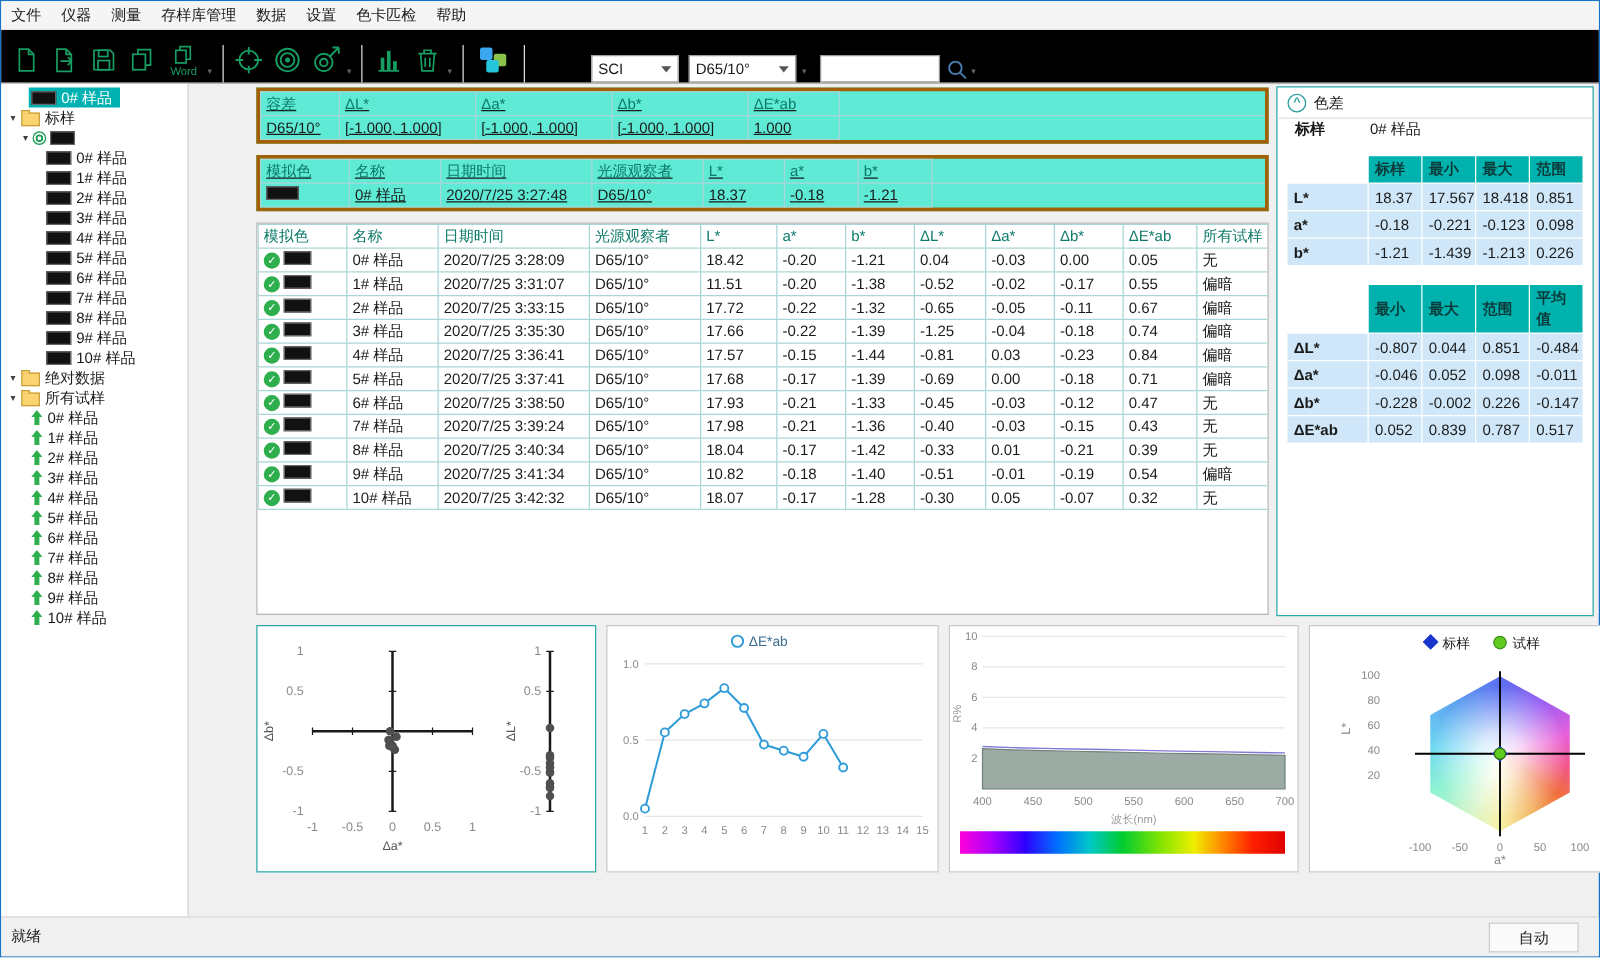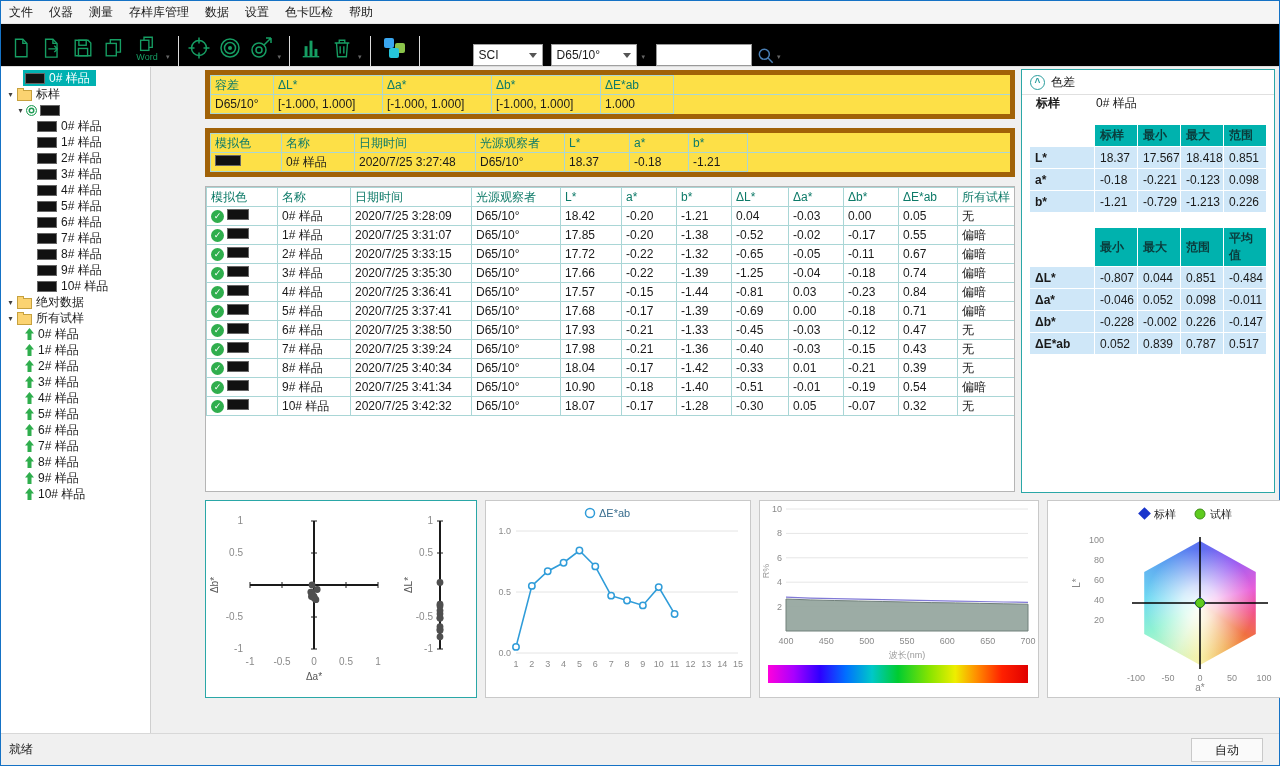--- a/index.html
+++ b/index.html
@@ -34,21 +34,21 @@
   .swatch{display:inline-block;width:24px;height:11px;background:#111;border:1px solid #666;margin-right:4px;flex:0 0 auto;box-sizing:border-box;}
   .sw-s{width:20px;}
   .exp{width:11px;font-size:8px;color:#404040;text-align:center;flex:0 0 auto;}
   .folder{position:relative;width:13px;height:9px;background:#fbd371;border:1px solid #c7a13e;margin:2px 4px 0 1px;flex:0 0 auto;}
   .folder::before{content:"";position:absolute;left:-1px;top:-3px;width:5px;height:2px;background:#fbd371;border:1px solid #c7a13e;border-bottom:none;}
   .rings{width:11px;height:11px;border-radius:50%;border:1.5px solid #1f9d55;box-shadow:inset 0 0 0 1.5px #fff,inset 0 0 0 3px #1f9d55;margin-right:3px;flex:0 0 auto;box-sizing:border-box;}
   .pin{margin-right:4px;display:inline-flex;flex:0 0 auto;}
   .main-col{flex:1;display:flex;flex-direction:column;min-width:0;}
   .upper{height:428px;display:flex;flex:0 0 auto;}
   .center{width:822px;padding:3px 6px;display:flex;flex-direction:column;flex:0 0 auto;box-sizing:border-box;}
-  .tbl-wrap{background:#fde047;border:5px solid #a16207;margin-bottom:9px;flex:0 0 auto;}
+  .tbl-wrap{background:#5eead4;border:3px solid #a16207;margin-bottom:9px;flex:0 0 auto;text-decoration:underline;}
   .smp-wrap{background:#fff;border:1px solid #b5b5b5;flex:1;overflow:hidden;}
   table.grid{border-collapse:collapse;table-layout:fixed;width:100%;}
   .grid th,.grid td{border:1px solid #a9d6d6;padding:0 4px;height:18px;font-weight:normal;text-align:left;white-space:nowrap;overflow:hidden;font-size:12px;}
   .grid th{color:#0d7a68;}
   .grid th.filler{border:none;border-bottom:1px solid #a9d6d6;}
   .grid td.filler{border:none;}
   .check{display:inline-block;width:13px;height:13px;border-radius:50%;background:#2fae4d;color:#fff;font-size:9px;line-height:13px;text-align:center;margin-right:3px;vertical-align:middle;}
   
   .right-panel{flex:1;background:#fff;border:1px solid #2aa7a7;margin:2px 4px 2px 0;display:flex;flex-direction:column;min-width:0;}
   .rp-header{height:24px;display:flex;align-items:center;gap:6px;padding:0 8px;border-bottom:1px solid #e0e0e0;flex:0 0 auto;}
@@ -355,21 +355,21 @@
                     <td>0.00</td>
                     <td>0.05</td>
                     <td>无</td>
                     <td class="filler"></td>
                   </tr>
                   <tr>
                     <td><span class="check">✓</span><span class="swatch" style="width:22px"></span></td>
                     <td>1# 样品</td>
                     <td>2020/7/25 3:31:07</td>
                     <td>D65/10°</td>
-                    <td>17.85</td>
+                    <td>11.51</td>
                     <td>-0.20</td>
                     <td>-1.38</td>
                     <td>-0.52</td>
                     <td>-0.02</td>
                     <td>-0.17</td>
                     <td>0.55</td>
                     <td>偏暗</td>
                     <td class="filler"></td>
                   </tr>
                   <tr>
@@ -475,21 +475,21 @@
                     <td>-0.21</td>
                     <td>0.39</td>
                     <td>无</td>
                     <td class="filler"></td>
                   </tr>
                   <tr>
                     <td><span class="check">✓</span><span class="swatch" style="width:22px"></span></td>
                     <td>9# 样品</td>
                     <td>2020/7/25 3:41:34</td>
                     <td>D65/10°</td>
-                    <td>10.90</td>
+                    <td>10.82</td>
                     <td>-0.18</td>
                     <td>-1.40</td>
                     <td>-0.51</td>
                     <td>-0.01</td>
                     <td>-0.19</td>
                     <td>0.54</td>
                     <td>偏暗</td>
                     <td class="filler"></td>
                   </tr>
                   <tr>
@@ -540,21 +540,21 @@
                 <tr>
                   <td class="lbl">a*</td>
                   <td>-0.18</td>
                   <td>-0.221</td>
                   <td>-0.123</td>
                   <td>0.098</td>
                 </tr>
                 <tr>
                   <td class="lbl">b*</td>
                   <td>-1.21</td>
-                  <td>-0.729</td>
+                  <td>-1.439</td>
                   <td>-1.213</td>
                   <td>0.226</td>
                 </tr>
               </tbody>
             </table>
           <table class="rp-table">
               <tbody>
                 <tr>
                   <th class="blank" style="width:54px"></th>
                   <th>最小</th>

